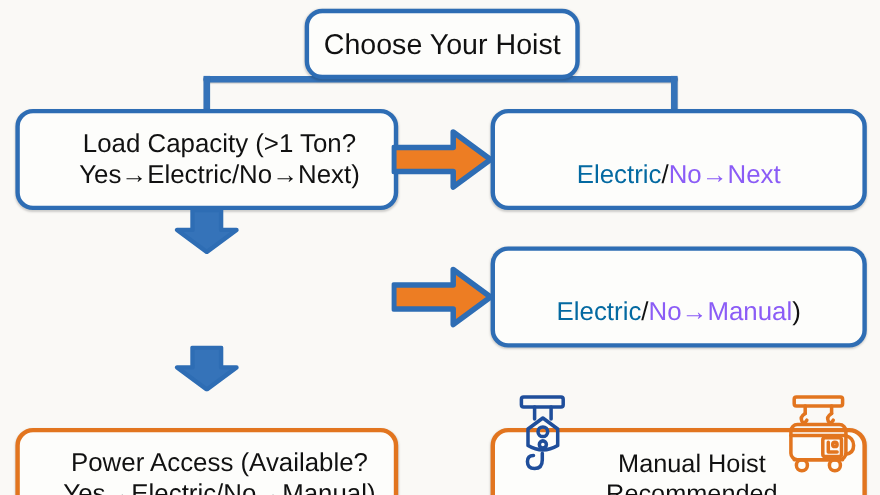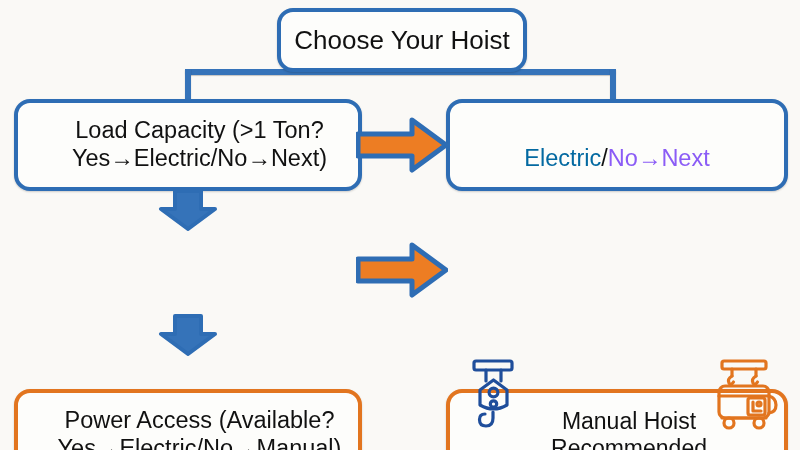--- a/index.html
+++ b/index.html
@@ -161,20 +161,25 @@
 
   <svg class="arrow-right" id="arr1" viewBox="0 0 92 58">
     <polygon points="2,18 56,18 56,4 90,29 56,54 56,40 2,40" fill="#ed7d23" stroke="#2e6db4" stroke-width="5" stroke-linejoin="round"></polygon>
   </svg>
 
   <svg class="arrow-down" id="arrd1" viewBox="0 0 62 42">
     <polygon points="18,2 44,2 44,20 58,20 31,40 4,20 18,20" fill="#3573b9" stroke="#2e6db4" stroke-width="4" stroke-linejoin="round"></polygon>
   </svg>
 
 
+  <div class="node outcome" id="row2-right">
+    <span class="txt">
+      <span class="t-orange">Electric</span><span class="t-black">/</span><span class="t-blue">No→Manual</span><span class="t-black">)</span>
+    </span>
+  </div>
 
   <svg class="arrow-right" id="arr2" viewBox="0 0 92 58">
     <polygon points="2,18 56,18 56,4 90,29 56,54 56,40 2,40" fill="#ed7d23" stroke="#2e6db4" stroke-width="5" stroke-linejoin="round"></polygon>
   </svg>
 
   <svg class="arrow-down" id="arrd2" viewBox="0 0 62 42">
     <polygon points="18,2 44,2 44,20 58,20 31,40 4,20 18,20" fill="#3573b9" stroke="#2e6db4" stroke-width="4" stroke-linejoin="round"></polygon>
   </svg>
 
   <div class="node decision orange" id="row3-left">

